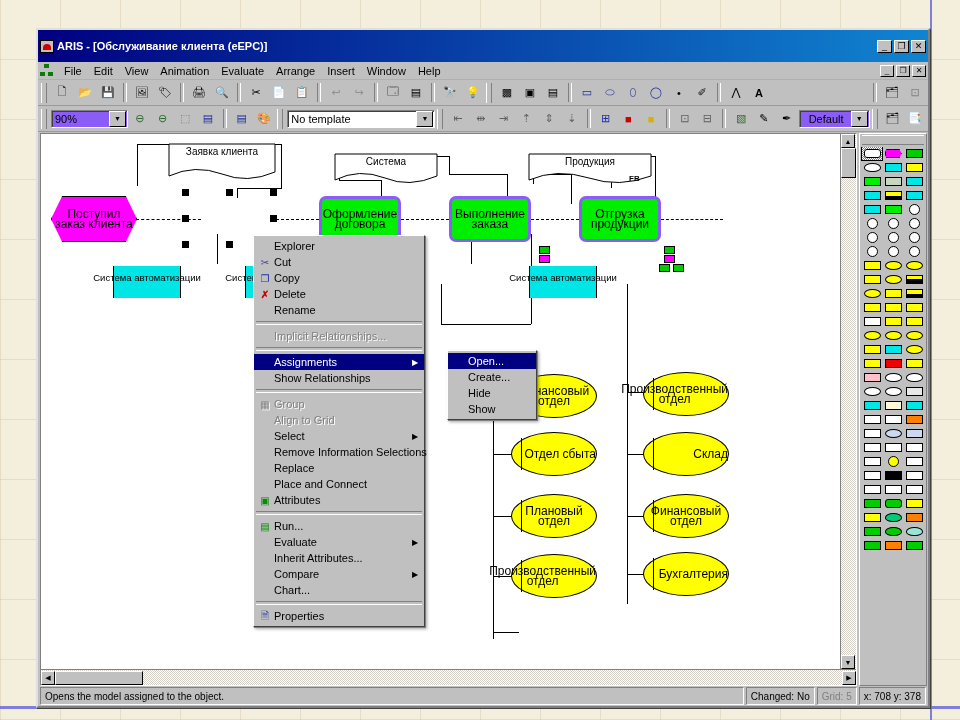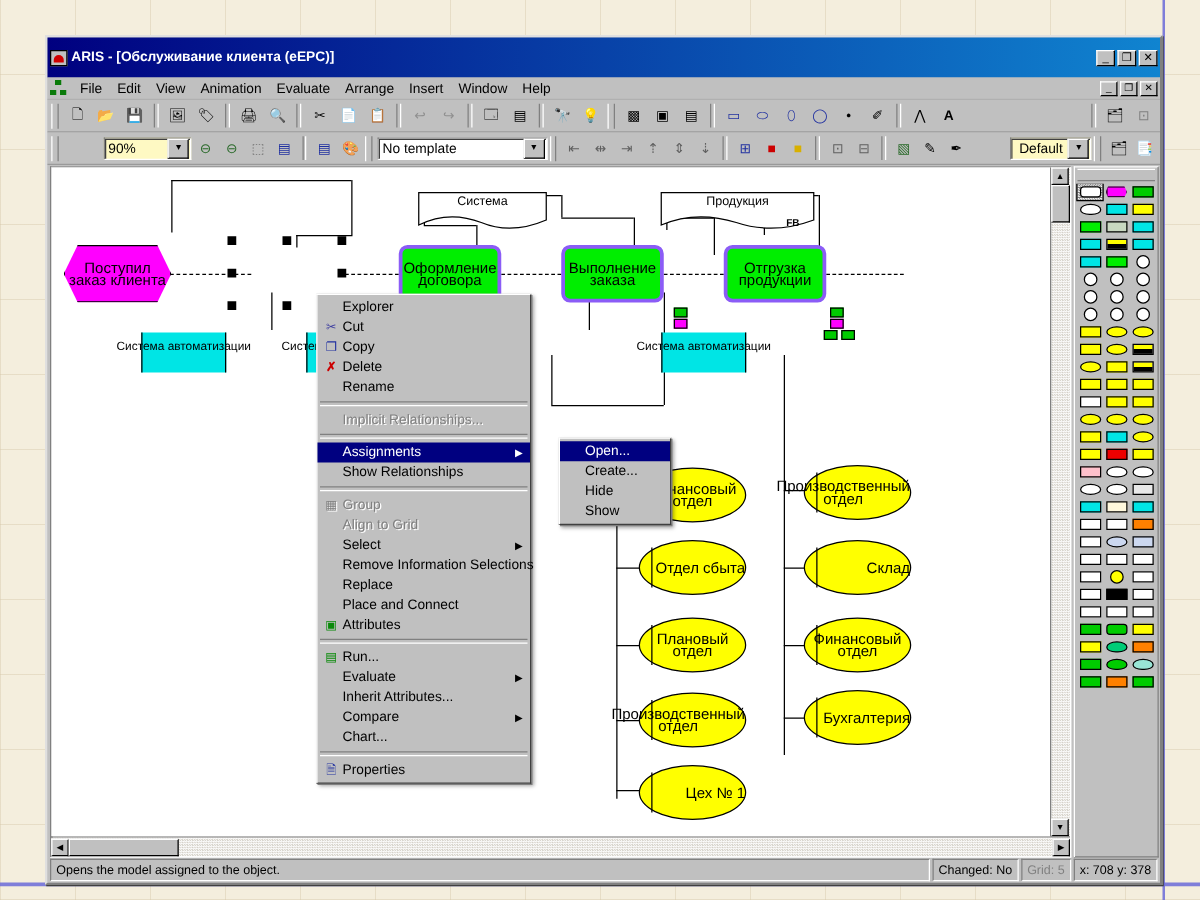--- a/index.html
+++ b/index.html
@@ -77,21 +77,21 @@
     height:18px;box-sizing:border-box;background:#fff;border:1px solid #808080;
     border-right-color:#fff;border-bottom-color:#fff;box-shadow:inset 1px 1px 0 #404040;
     display:flex;align-items:center;font-size:11px;padding-left:3px;position:relative;
   }
   .combo .cval{flex:1 1 auto;white-space:nowrap;overflow:hidden;}
   .combo .carrow{
     width:15px;height:14px;margin:1px;background:#c0c0c0;
     border:1px solid #fff;border-right-color:#000;border-bottom-color:#000;
     display:flex;align-items:center;justify-content:center;font-size:7px;
   }
-  .combo.tan{background:#fef9c3;margin-left:32px;}
+  .combo.tan{background:#8b5cf6;}
 
   
   .workspace{flex:1 1 auto;display:flex;min-height:0;background:#c0c0c0;position:relative;}
   .canvas-wrap{
     flex:1 1 auto;min-width:0;display:flex;flex-direction:column;
     border:1px solid #808080;border-right-color:#fff;border-bottom-color:#fff;
     box-shadow:inset 1px 1px 0 #404040;margin:1px 0 0 2px;background:#fff;position:relative;
   }
   .canvas-row{flex:1 1 auto;display:flex;min-height:0;}
   .canvas{flex:1 1 auto;position:relative;background:#fff;overflow:hidden;}
@@ -355,20 +355,26 @@
           <div class="line" style="left:452px;top:382px;width:26px;height:1px;"></div>
           <div class="line" style="left:452px;top:442px;width:26px;height:1px;"></div>
           <div class="line" style="left:452px;top:498px;width:26px;height:1px;"></div>
 
           <div class="line" style="left:586px;top:150px;width:1px;height:320px;"></div>
           <div class="line" style="left:586px;top:258px;width:24px;height:1px;"></div>
           <div class="line" style="left:586px;top:320px;width:24px;height:1px;"></div>
           <div class="line" style="left:586px;top:382px;width:24px;height:1px;"></div>
           <div class="line" style="left:586px;top:440px;width:24px;height:1px;"></div>
 
+          <div style="position:absolute;left:126px;top:8px;width:110px;height:40px;">
+            <svg width="110" height="40" viewBox="0 0 110 40">
+              <path d="M2 2 H108 V30 Q80 42 55 32 Q28 22 2 34 Z" fill="#fff" stroke="#000" stroke-width="1"></path>
+            </svg>
+            <div class="doc-label" style="left:0;top:4px;width:110px;text-align:center;line-height:11px;">Заявка клиента</div>
+          </div>
 
           <div style="position:absolute;left:292px;top:18px;width:106px;height:34px;">
             <svg width="106" height="34" viewBox="0 0 106 34">
               <path d="M2 2 H104 V24 Q76 36 52 26 Q26 16 2 28 Z" fill="#fff" stroke="#000" stroke-width="1"></path>
             </svg>
             <div class="doc-label" style="left:0;top:4px;width:106px;text-align:center;">Система</div>
           </div>
 
           <div style="position:absolute;left:486px;top:18px;width:126px;height:34px;">
             <svg width="126" height="34" viewBox="0 0 126 34">
@@ -434,24 +440,20 @@
             <span>Отдел сбыта</span>
           </div>
           <div class="node org" style="left:470px;top:360px;width:86px;height:44px;">
             <div class="bar"></div>
             <span>Плановый отдел</span>
           </div>
           <div class="node org" style="left:470px;top:420px;width:86px;height:44px;">
             <div class="bar"></div>
             <span>Производственный отдел</span>
           </div>
-          <div class="node org" style="left:470px;top:478px;width:86px;height:44px;">
-            <div class="bar"></div>
-            <span>Цех № 1</span>
-          </div>
 
           <div class="node org" style="left:602px;top:238px;width:86px;height:44px;">
             <div class="bar"></div>
             <span>Производственный отдел</span>
           </div>
           <div class="node org" style="left:602px;top:298px;width:86px;height:44px;">
             <div class="bar"></div>
             <span>Склад</span>
           </div>
           <div class="node org" style="left:602px;top:360px;width:86px;height:44px;">

